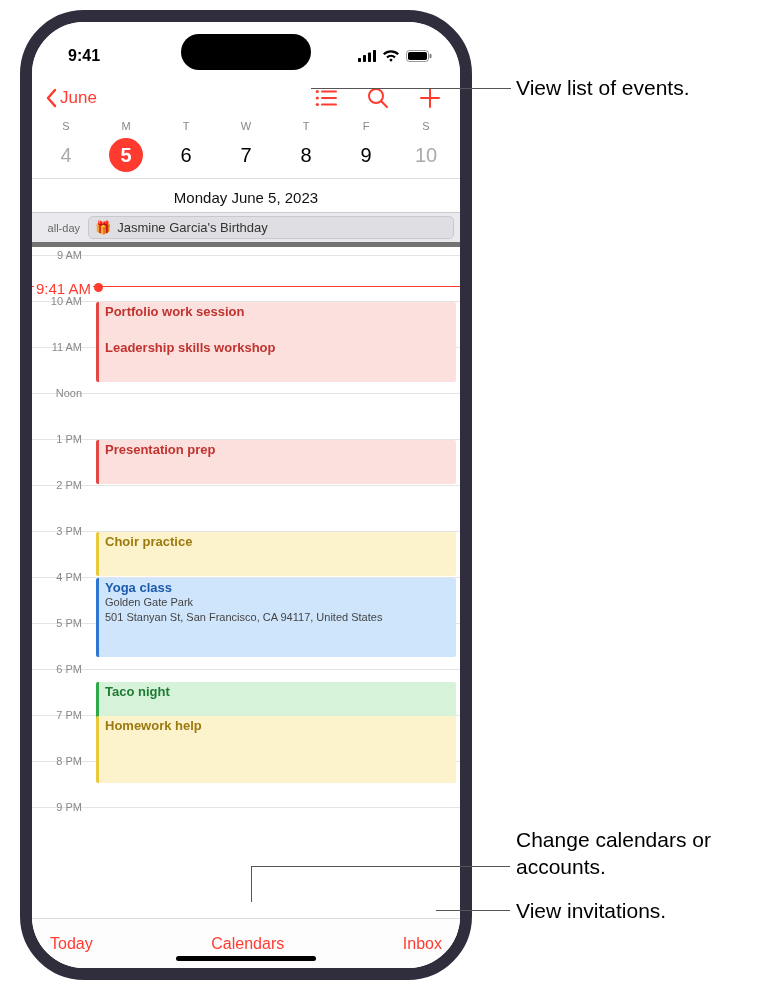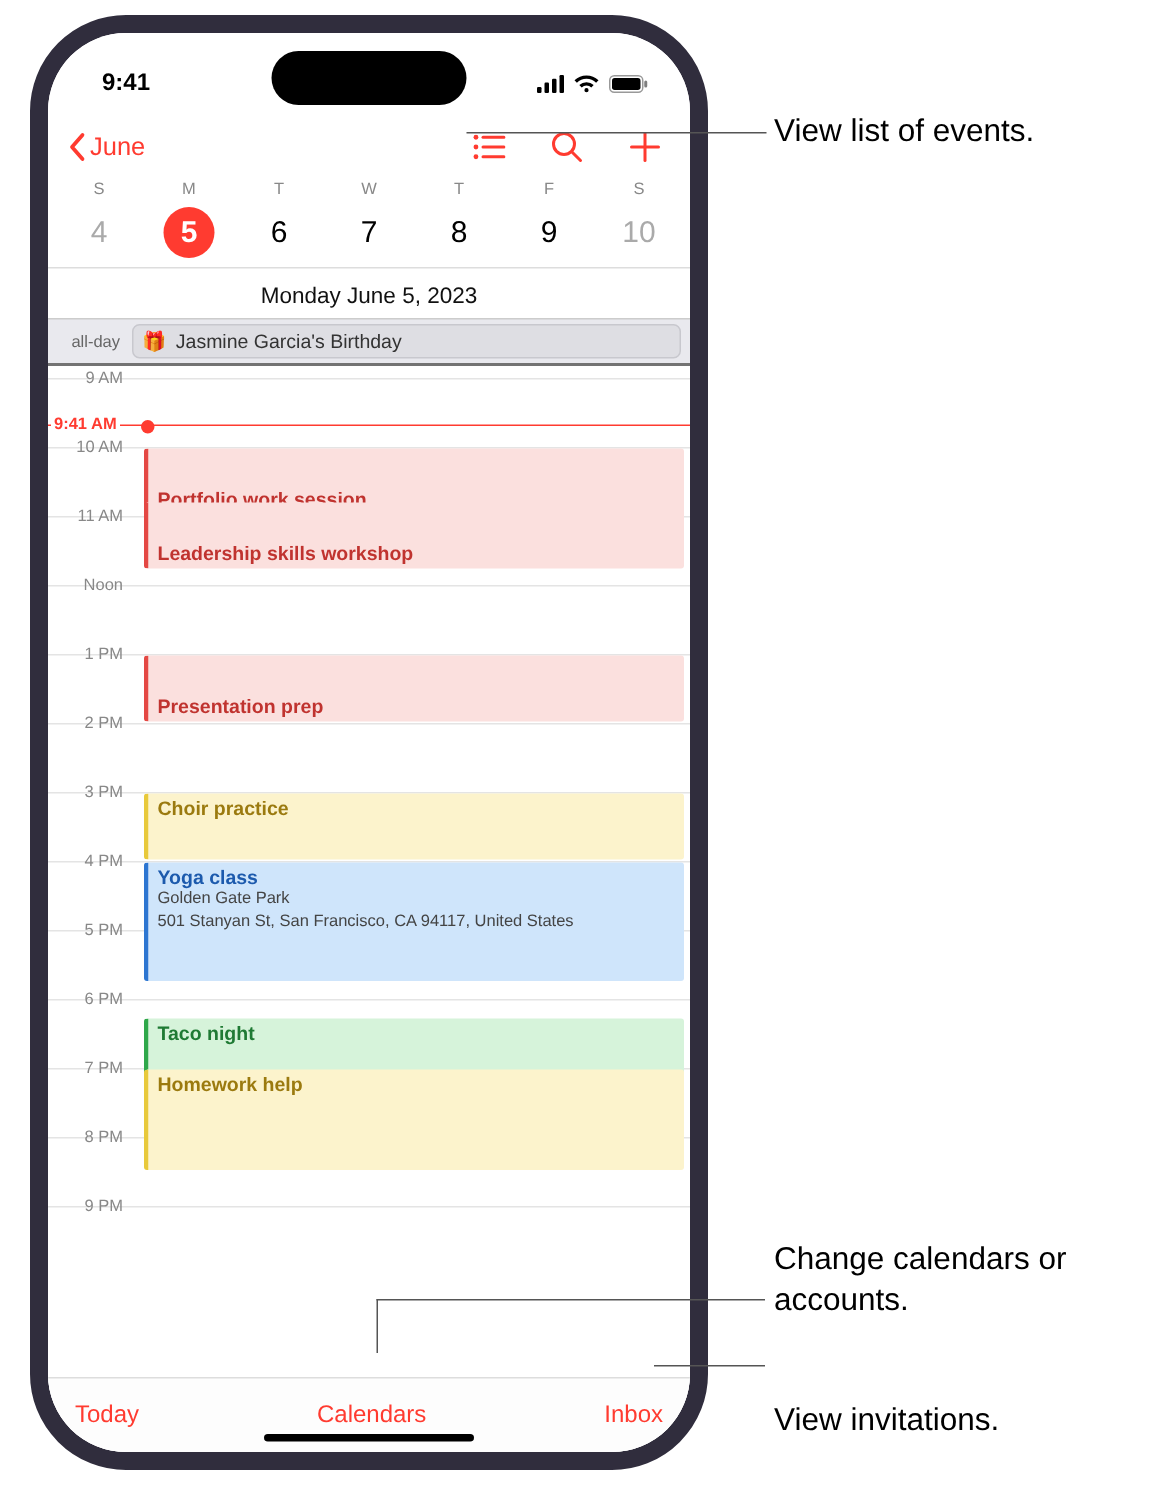--- a/index.html
+++ b/index.html
@@ -76,21 +76,21 @@
   .date-heading {
     text-align: center;
     font-size: 15px;
     padding: 10px 0 6px;
     color: #111;
   }
   .allday-row {
     display: flex;
     align-items: center;
     border-top: 1px solid #ccc;
-    border-bottom: 2px solid #737373;
+    border-bottom: 5px solid #737373;
     background: #e9e9ee;
     font-size: 13px;
     padding: 3px 6px 3px 0;
   }
   .allday-label { width: 56px; text-align: right; font-size: 11px; color: #666; padding-right: 8px; }
   .allday-pill {
     flex: 1;
     background: #dedee3;
     border: 1px solid #c8c8ce;
     border-radius: 5px;
@@ -120,42 +120,42 @@
     padding-right: 8px;
   }
   .now-line {
     position: absolute;
     left: 0; right: 0;
     border-top: 1px solid #ff3b30;
     z-index: 10;
   }
   .now-label {
     position: absolute; left: 2px; top: -7px;
-    font-size: 11px; color: #ff3b30; font-weight: 700;
+    font-size: 15px; color: #ff3b30; font-weight: 400;
     background: #fff; padding: 0 2px;
   }
   .now-dot {
     position: absolute;
     left: 62px; top: -4.5px;
     width: 9px; height: 9px;
     background: #ff3b30; border-radius: 50%;
   }
   .event {
     position: absolute;
     left: 64px; right: 4px;
     border-left: 3px solid;
     border-radius: 2px;
     padding: 2px 6px;
     font-size: 13px;
     overflow: hidden;
   }
   .event .title { font-weight: 600; font-size: 13px; }
   .event .sub { font-size: 11px; line-height: 1.25; margin-top: 1px; }
   .ev-red   { background: #fbe0de; border-left-color: #e44844; color: #b82f2c; }
-  .ev-red .title   { color: #c0332f; margin-top: 24px; }
+  .ev-red .title   { color: #c0332f; }
   .ev-yellow{ background: #fcf3cc; border-left-color: #e8c93b; color: #8a6d11; }
   .ev-yellow .title{ color: #9b7a0f; }
   .ev-blue  { background: #cfe5fb; border-left-color: #2d76d1; color: #1c5aad; }
   .ev-blue .title  { color: #1c5aad; }
   .ev-blue .sub    { color: #444; }
   .ev-green { background: #d6f3da; border-left-color: #2fa84a; color: #1f7a34; margin-top: 12px; }
   .ev-green .title { color: #1f7a34; }
   .toolbar {
     height: 50px;
     border-top: 1px solid #ddd;
@@ -364,14 +364,14 @@
   </div>
 </div>
 
 <div class="callout" style="left:516px; top:74px;">View list of events.</div>
 <div class="callout-line" style="left:311px; top:88px; width:200px; height:1px;"></div>
 
 <div class="callout" style="left:516px; top:826px;">Change calendars or accounts.</div>
 <div class="callout-line" style="left:251px; top:866px; width:1px; height:36px;"></div>
 <div class="callout-line" style="left:251px; top:866px; width:259px; height:1px;"></div>
 
-<div class="callout" style="left:516px; top:933px;">View invitations.</div>
+<div class="callout" style="left:516px; top:897px;">View invitations.</div>
 <div class="callout-line" style="left:436px; top:910px; width:74px; height:1px;"></div>
 
 </body></html>

